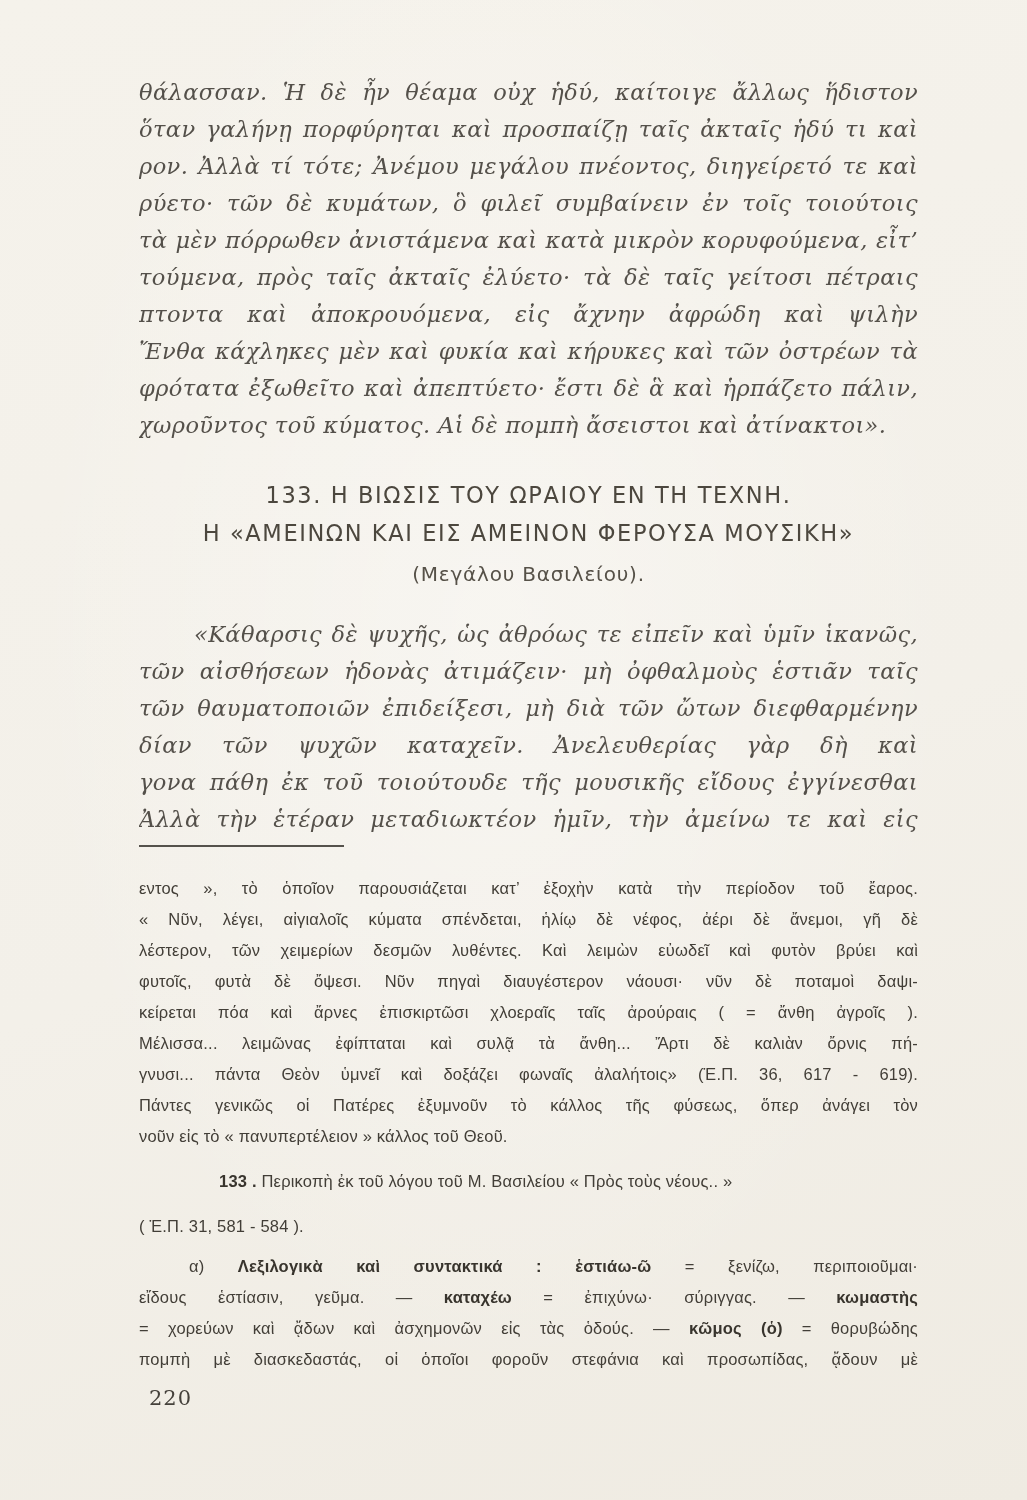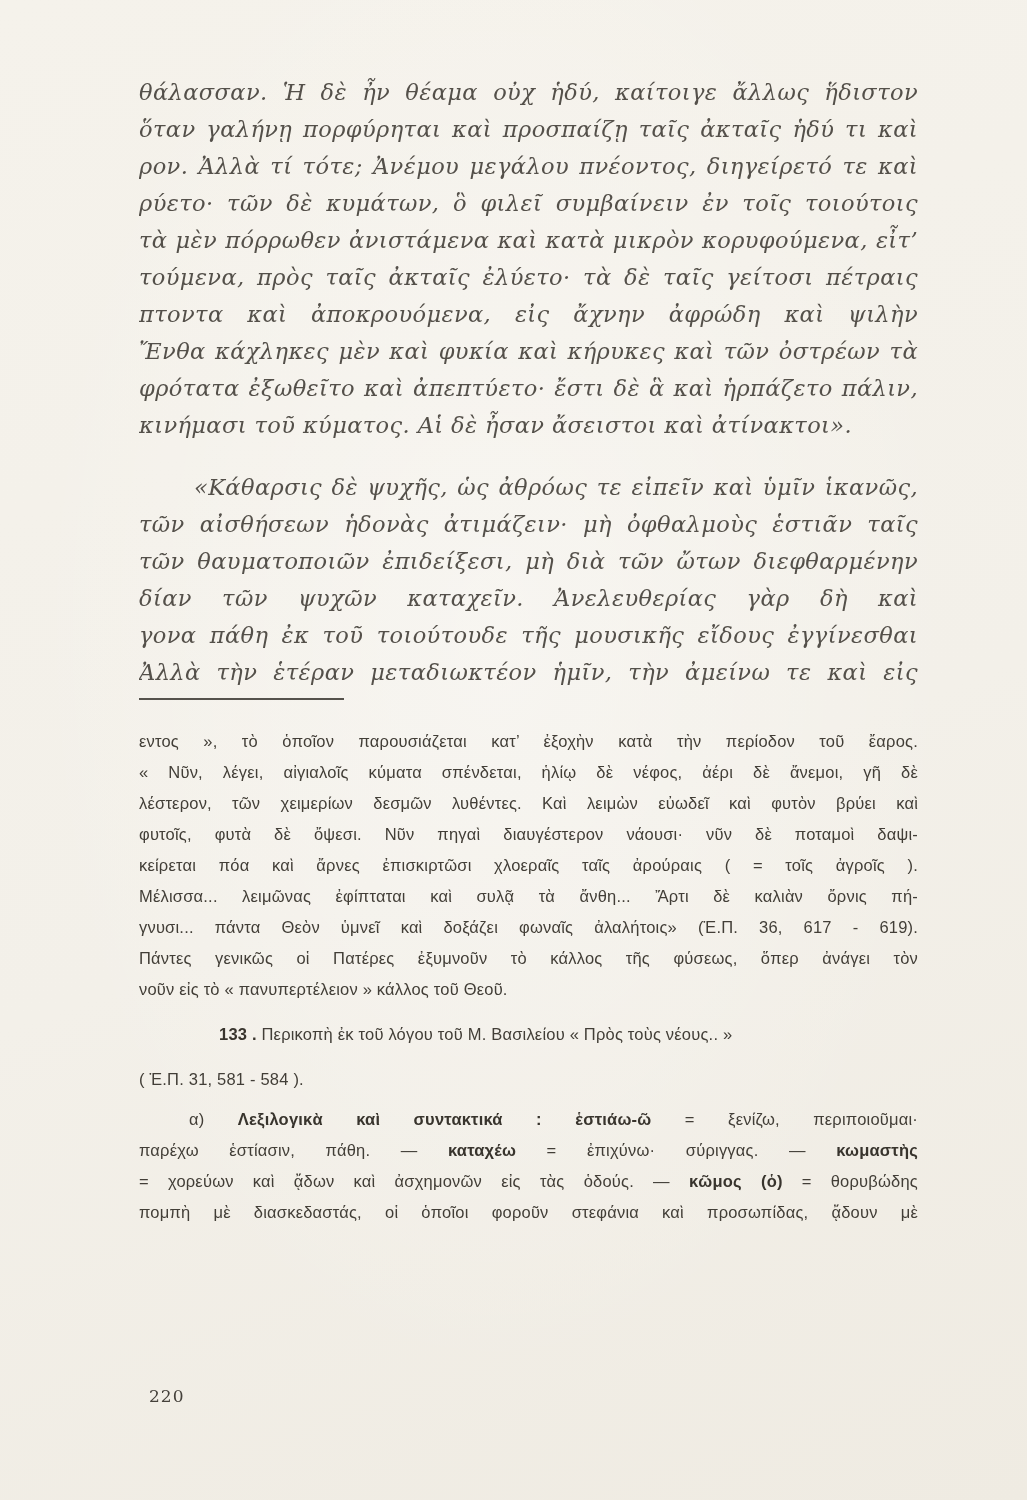--- a/index.html
+++ b/index.html
@@ -70,75 +70,80 @@
   }
   .fn1{margin-top:26px;}
   .fn1 .ln{line-height:31px;height:31px;}
   .fn2{margin-top:7px;}
   .fn2 .ln,.fn3 .ln{line-height:31px;height:31px;}
   .fn3{margin-top:9px;}
   .b{font-weight:bold;color:#38342d;}
   .pageno{
     position:absolute;left:149px;top:1386px;
     font-family:"DejaVu Serif", serif;
-    font-size:17px;color:#45413b;
+    font-size:21px;color:#45413b;
     letter-spacing:1px;
   }
 </style>
 </head>
 <body>
 
 <div class="page">
   <div class="content">
 
     <div class="para jpara endshort body-italic">
         <div class="ln"><span>θάλασσαν. Ἡ δὲ ἦν θέαμα οὐχ ἡδύ, καίτοιγε ἄλλως ἥδιστον οὖσα,</span></div>
         <div class="ln"><span>ὅταν γαλήνῃ πορφύρηται καὶ προσπαίζῃ ταῖς ἀκταῖς ἡδύ τι καὶ ἥμε-</span></div>
         <div class="ln"><span>ρον. Ἀλλὰ τί τότε; Ἀνέμου μεγάλου πνέοντος, διηγείρετό τε καὶ ἐπω-</span></div>
         <div class="ln"><span>ρύετο· τῶν δὲ κυμάτων, ὃ φιλεῖ συμβαίνειν ἐν τοῖς τοιούτοις κινήμασι,</span></div>
         <div class="ln"><span>τὰ μὲν πόρρωθεν ἀνιστάμενα καὶ κατὰ μικρὸν κορυφούμενα, εἶτ’ ἐλατ-</span></div>
         <div class="ln"><span>τούμενα, πρὸς ταῖς ἀκταῖς ἐλύετο· τὰ δὲ ταῖς γείτοσι πέτραις προσπί-</span></div>
         <div class="ln"><span>πτοντα καὶ ἀποκρουόμενα, εἰς ἄχνην ἀφρώδη καὶ ψιλὴν ἐσκορπίζετο.</span></div>
         <div class="ln"><span>Ἔνθα κάχληκες μὲν καὶ φυκία καὶ κήρυκες καὶ τῶν ὀστρέων τὰ ἐλα-</span></div>
         <div class="ln"><span>φρότατα ἐξωθεῖτο καὶ ἀπεπτύετο· ἔστι δὲ ἃ καὶ ἡρπάζετο πάλιν, ἀνα-</span></div>
-        <div class="ln"><span>κινήμασι τοῦ κύματος. Αἱ δὲ ἦσαν ἄσειστοι καὶ ἀτίνακτοι».</span></div>
+        <div class="ln"><span>χωροῦντος τοῦ κύματος. Αἱ δὲ πομπὴ ἄσειστοι καὶ ἀτίνακτοι».</span></div>
       </div>
 
+    <div class="heading">
+      <div class="h-line">133. Η ΒΙΩΣΙΣ ΤΟΥ ΩΡΑΙΟΥ ΕΝ ΤΗ ΤΕΧΝΗ.</div>
+      <div class="h-line">Η «ΑΜΕΙΝΩΝ ΚΑΙ ΕΙΣ ΑΜΕΙΝΟΝ ΦΕΡΟΥΣΑ ΜΟΥΣΙΚΗ»</div>
+      <div class="h-attr">(Μεγάλου Βασιλείου).</div>
+    </div>
 
     <div class="para jpara body-italic ind55 p2">
         <div class="ln"><span>«Κάθαρσις δὲ ψυχῆς, ὡς ἀθρόως τε εἰπεῖν καὶ ὑμῖν ἱκανῶς, τὰς διὰ</span></div>
         <div class="ln"><span>τῶν αἰσθήσεων ἡδονὰς ἀτιμάζειν· μὴ ὀφθαλμοὺς ἑστιᾶν ταῖς ἀτόποις</span></div>
         <div class="ln"><span>τῶν θαυματοποιῶν ἐπιδείξεσι, μὴ διὰ τῶν ὤτων διεφθαρμένην μελῳ-</span></div>
         <div class="ln"><span>δίαν τῶν ψυχῶν καταχεῖν. Ἀνελευθερίας γὰρ δὴ καὶ ταπεινότητος ἔκ-</span></div>
         <div class="ln"><span>γονα πάθη ἐκ τοῦ τοιούτουδε τῆς μουσικῆς εἴδους ἐγγίνεσθαι πέφυκεν.</span></div>
         <div class="ln"><span>Ἀλλὰ τὴν ἑτέραν μεταδιωκτέον ἡμῖν, τὴν ἀμείνω τε καὶ εἰς ἄμεινον</span></div>
       </div>
 
     <div class="fn-rule"></div>
 
     <div class="para jpara endshort fn fn1">
         <div class="ln"><span>εντος », τὸ ὁποῖον παρουσιάζεται κατ’ ἐξοχὴν κατὰ τὴν περίοδον τοῦ ἔαρος.</span></div>
         <div class="ln"><span>« Νῦν, λέγει, αἰγιαλοῖς κύματα σπένδεται, ἡλίῳ δὲ νέφος, ἀέρι δὲ ἄνεμοι, γῆ δὲ</span></div>
         <div class="ln"><span>λέστερον, τῶν χειμερίων δεσμῶν λυθέντες. Καὶ λειμὼν εὐωδεῖ καὶ φυτὸν βρύει καὶ</span></div>
         <div class="ln"><span>φυτοῖς, φυτὰ δὲ ὄψεσι. Νῦν πηγαὶ διαυγέστερον νάουσι· νῦν δὲ ποταμοὶ δαψι-</span></div>
-        <div class="ln"><span>κείρεται πόα καὶ ἄρνες ἐπισκιρτῶσι χλοεραῖς ταῖς ἀρούραις ( = τοῖς ἀγροῖς ).</span></div>
+        <div class="ln"><span>κείρεται πόα καὶ ἄρνες ἐπισκιρτῶσι χλοεραῖς ταῖς ἀρούραις ( = ἄνθη ἀγροῖς ).</span></div>
         <div class="ln"><span>Μέλισσα... λειμῶνας ἐφίπταται καὶ συλᾷ τὰ ἄνθη... Ἄρτι δὲ καλιὰν ὄρνις πή-</span></div>
         <div class="ln"><span>γνυσι... πάντα Θεὸν ὑμνεῖ καὶ δοξάζει φωναῖς ἀλαλήτοις» (Ἑ.Π. 36, 617 - 619).</span></div>
         <div class="ln"><span>Πάντες γενικῶς οἱ Πατέρες ἐξυμνοῦν τὸ κάλλος τῆς φύσεως, ὅπερ ἀνάγει τὸν</span></div>
         <div class="ln"><span>νοῦν εἰς τὸ « πανυπερτέλειον » κάλλος τοῦ Θεοῦ.</span></div>
       </div>
 
     <div class="para plain fn fn2 ind80">
         <div class="ln"><span class="b">133 .</span><span> Περικοπὴ ἐκ τοῦ λόγου τοῦ Μ. Βασιλείου « Πρὸς τοὺς νέους.. »</span></div>
         <div class="ln"><span>( Ἑ.Π. 31, 581 - 584 ).</span></div>
       </div>
 
     <div class="para jpara fn fn3 ind50">
         <div class="ln"><span>α) </span><span class="b">Λεξιλογικὰ καὶ συντακτικά :</span><span> </span><span class="b">ἑστιάω-ῶ</span><span> = ξενίζω, περιποιοῦμαι·</span></div>
-        <div class="ln"><span>παρέχω ἑστίασιν, πάθη. — </span><span class="b">καταχέω</span><span> = ἐπιχύνω· σύριγγας. — </span><span class="b">κωμαστὴς</span></div>
+        <div class="ln"><span>εἴδους ἑστίασιν, γεῦμα. — </span><span class="b">καταχέω</span><span> = ἐπιχύνω· σύριγγας. — </span><span class="b">κωμαστὴς</span></div>
         <div class="ln"><span>= χορεύων καὶ ᾄδων καὶ ἀσχημονῶν εἰς τὰς ὁδούς. — </span><span class="b">κῶμος (ὁ)</span><span> = θορυβώδης</span></div>
         <div class="ln"><span>πομπὴ μὲ διασκεδαστάς, οἱ ὁποῖοι φοροῦν στεφάνια καὶ προσωπίδας, ᾄδουν μὲ</span></div>
       </div>
 
   </div>
 
   <div class="pageno">220</div>
 </div>
 
 </body></html>

